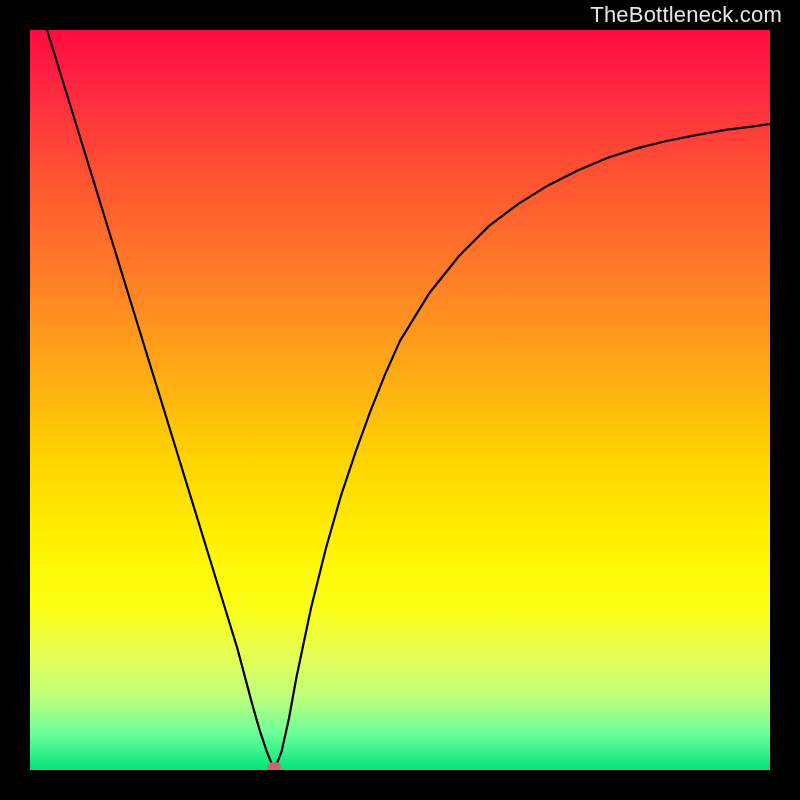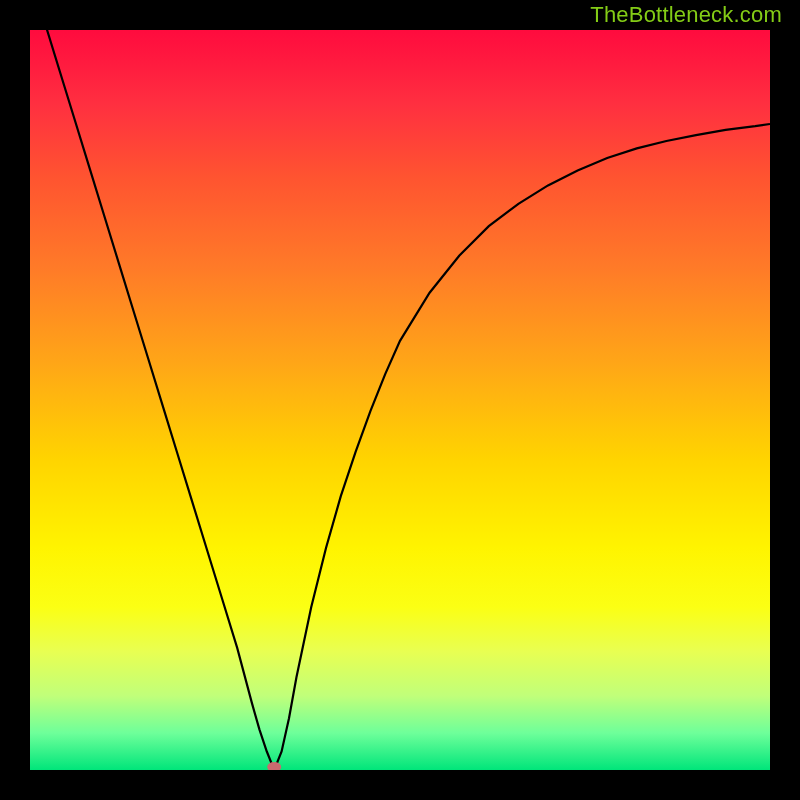--- a/index.html
+++ b/index.html
@@ -14,21 +14,21 @@
   .outer {
     width: 800px;
     height: 800px;
     background: #000;
     position: relative;
   }
   .attribution {
     position: absolute;
     top: 2px;
     right: 18px;
-    color: #84cc16;
+    color: #e5e5e5;
     font-size: 22px;
     letter-spacing: 0.2px;
     font-weight: 500;
   }
   .plot-wrap {
     position: absolute;
     left: 30px;
     top: 30px;
     width: 740px;
     height: 740px;

